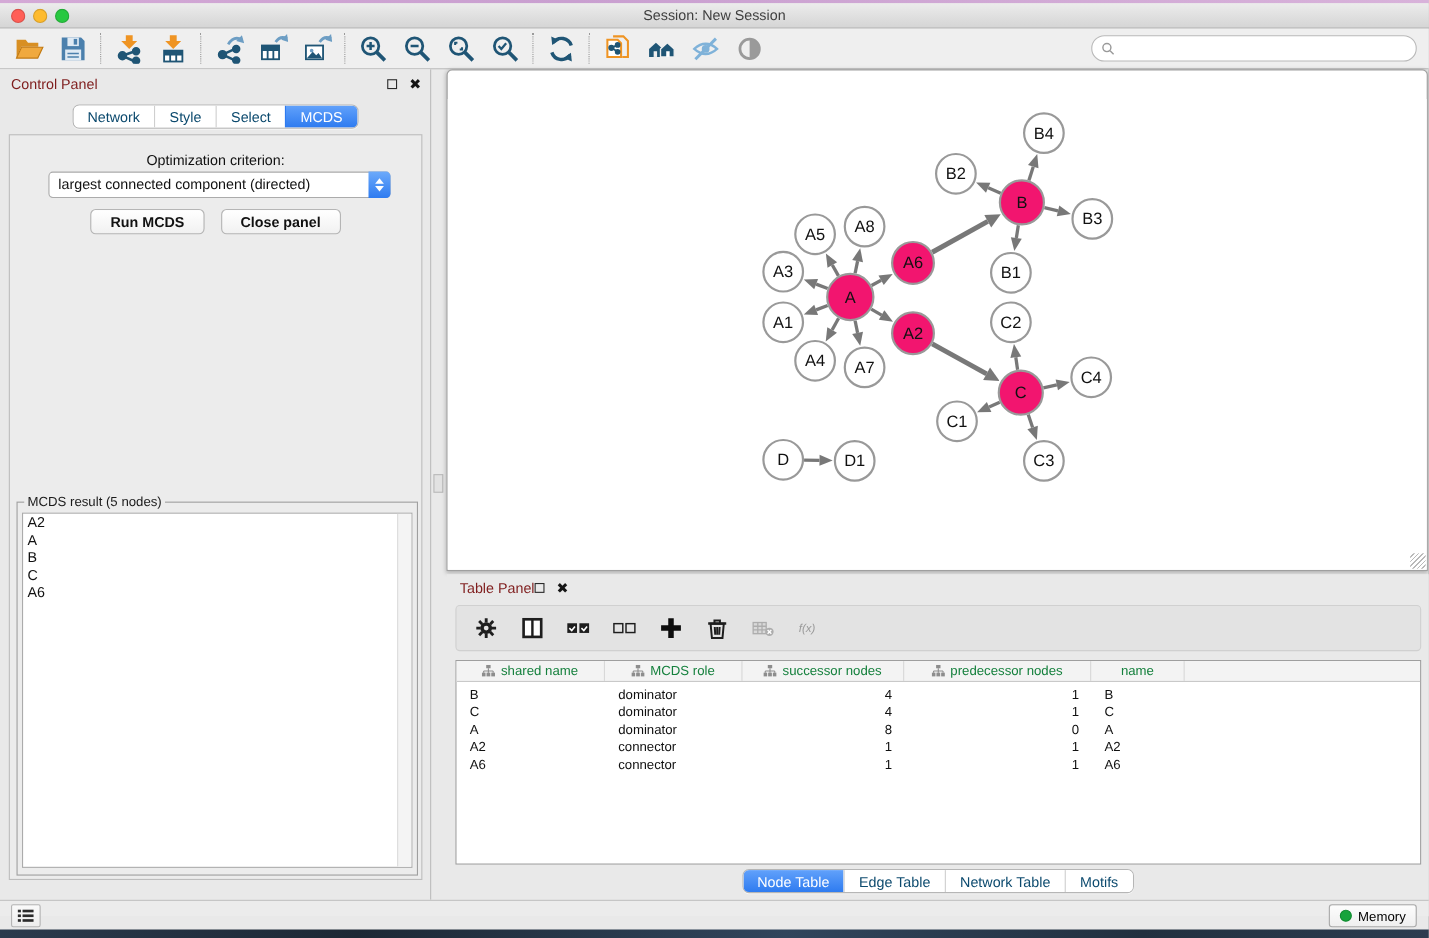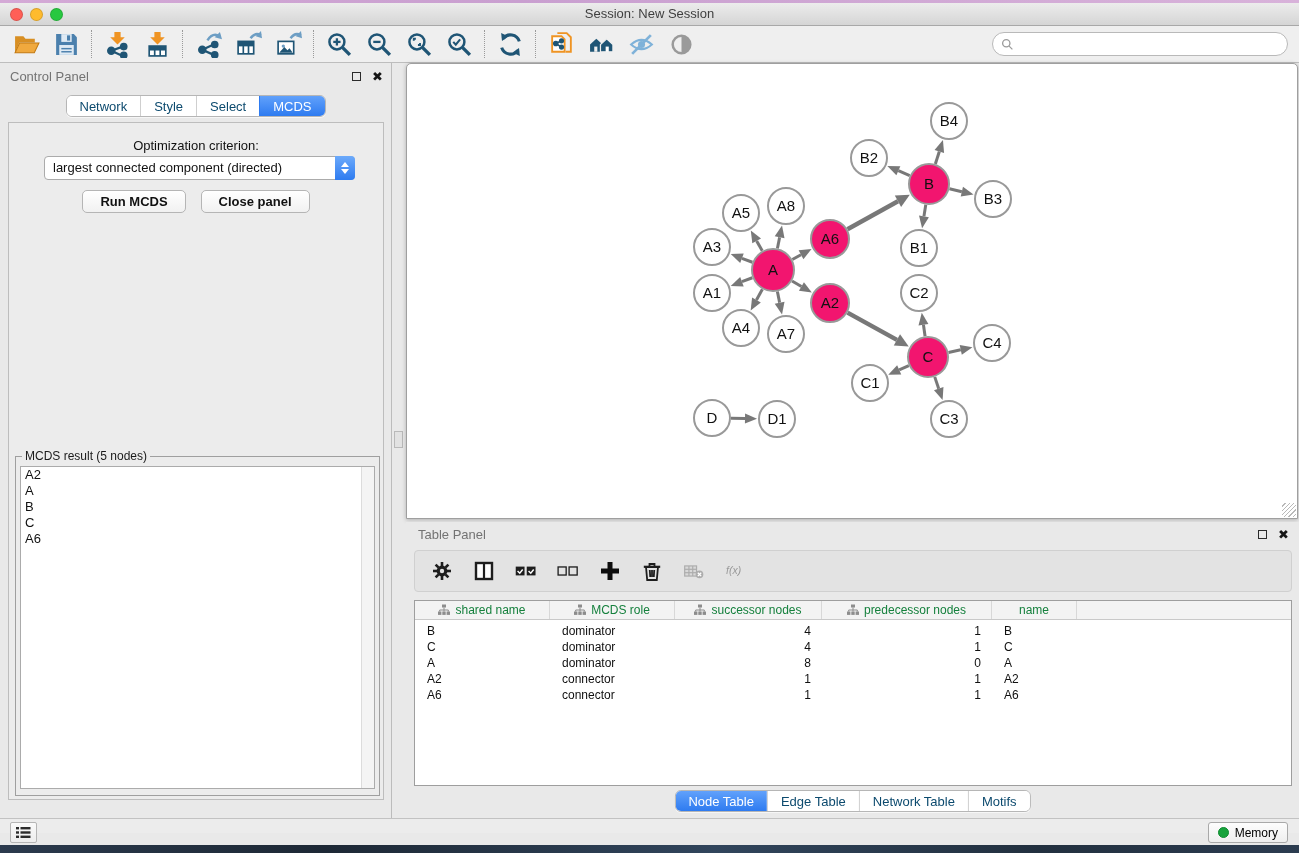--- a/index.html
+++ b/index.html
@@ -27,21 +27,21 @@
   .tb-sep { width:1px; height:28px; border-left:1px dotted #9a9a9a; margin:0 5px; }
   .tb-btn { width:40px; height:32px; display:flex; align-items:center; justify-content:center;
     background:none; border:none; cursor:default; }
   .tb-btn svg { width:27px; height:27px; }
   .search-wrap { margin-left:auto; margin-right:5px; width:296px; height:24px; background:#fff;
     border:1px solid #b9b9b9; border-radius:12px; display:flex; align-items:center; padding:0 8px; gap:5px; }
   .search-wrap svg { width:13px; height:13px; }
   .search-input { border:none; outline:none; flex:1; font-size:13px; background:transparent; font-family:inherit; }
 
   
-  .panel-title { font-size:13px; color:#737373; }
+  .panel-title { font-size:13px; color:#7f1d1d; }
   .panel-icons { display:flex; gap:11px; align-items:center; }
   .float-icon { width:9px; height:9px; border:1.5px solid #2b2b2b; background:transparent; display:inline-block; }
   .close-icon { font-size:13px; font-weight:bold; color:#151515; line-height:10px; }
 
   
   .control-panel { position:absolute; left:0; top:63px; width:392px; height:755px; background:#e9e9e9; border-right:1px solid #bcbcbc; }
   .cp-head { position:absolute; top:6px; left:10px; right:8px; display:flex; justify-content:space-between; align-items:center; }
   .segtabs { display:flex; border:1px solid #b6b6b6; border-radius:6px; overflow:hidden; background:#fff; height:22px;
     box-shadow:0 1px 0 rgba(255,255,255,.6); }
   .seg { padding:0 13px; font-size:13px; line-height:21px; color:#0c4a6e; background:#fff; border-left:1px solid #cfcfcf; white-space:nowrap; }
@@ -77,21 +77,21 @@
     border-bottom:1px solid #b0b0b0; border-radius:5px 5px 0 0; }
   .net-lights { position:absolute; left:11px; top:7px; display:flex; gap:7px; }
   .net-lights .light { width:12px; height:12px; }
   .net-title { text-align:center; line-height:26px; font-size:13px; color:#303030; }
   .net-canvas { position:absolute; top:26px; left:0; right:0; bottom:0; background:#fff; overflow:hidden; }
   .resize-grip { position:absolute; right:1px; bottom:1px; width:14px; height:14px;
     background:repeating-linear-gradient(135deg, transparent, transparent 2px, #b9b9b9 2px, #b9b9b9 3px); }
 
   
   .table-panel { position:absolute; left:0; top:459px; right:0; bottom:0; background:#e9e9e9; }
-  .tp-head { position:absolute; top:5px; left:12px; right:10px; display:flex; justify-content:space-between; align-items:center; }
+  .tp-head { position:absolute; top:5px; left:12px; right:10px; display:flex; justify-content:flex-start; align-items:center; }
   .tp-toolbar { position:absolute; top:28px; left:8px; right:7px; height:42px; background:#e3e3e3;
     border:1px solid #d0d0d0; border-radius:4px; display:flex; align-items:center; gap:8px; padding:0 10px;text-decoration:underline; }
   .tpt-btn { width:34px; height:34px; display:flex; align-items:center; justify-content:center; background:none; border:none; }
   .tpt-btn svg { width:22px; height:22px; }
   .tp-table { position:absolute; top:78px; left:8px; right:7px; height:186px; background:#fff; border:1px solid #9e9e9e; overflow:hidden; }
   .thead { display:grid; grid-template-columns:135px 125px 147px 170px 85px 1fr; height:19px; background:#f3f3f3; border-bottom:1px solid #c9c9c9; }
   .th { display:flex; align-items:center; justify-content:center; gap:5px; border-right:1px solid #d8d8d8; font-size:12px; color:#15803d; overflow:hidden; }
   .th.filler { border-right:none; }
   .tr { display:grid; grid-template-columns:135px 125px 147px 170px 85px 1fr; height:16px; align-items:center; }
   .td { font-size:12px; color:#101010; padding-left:12px; white-space:nowrap; overflow:hidden; }

